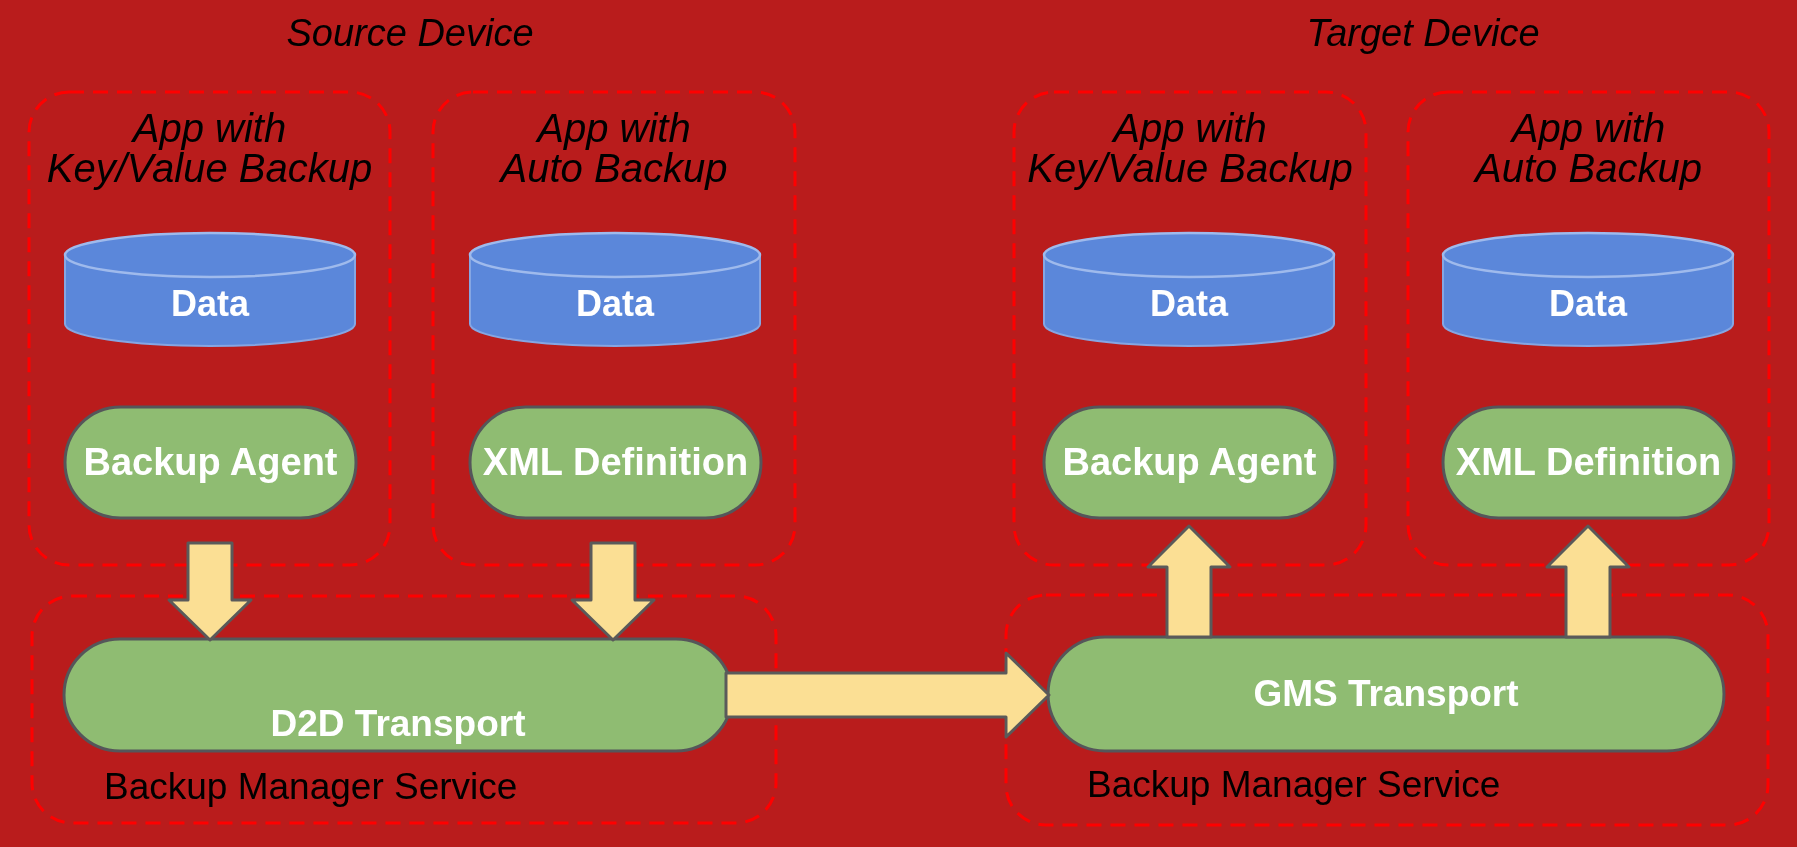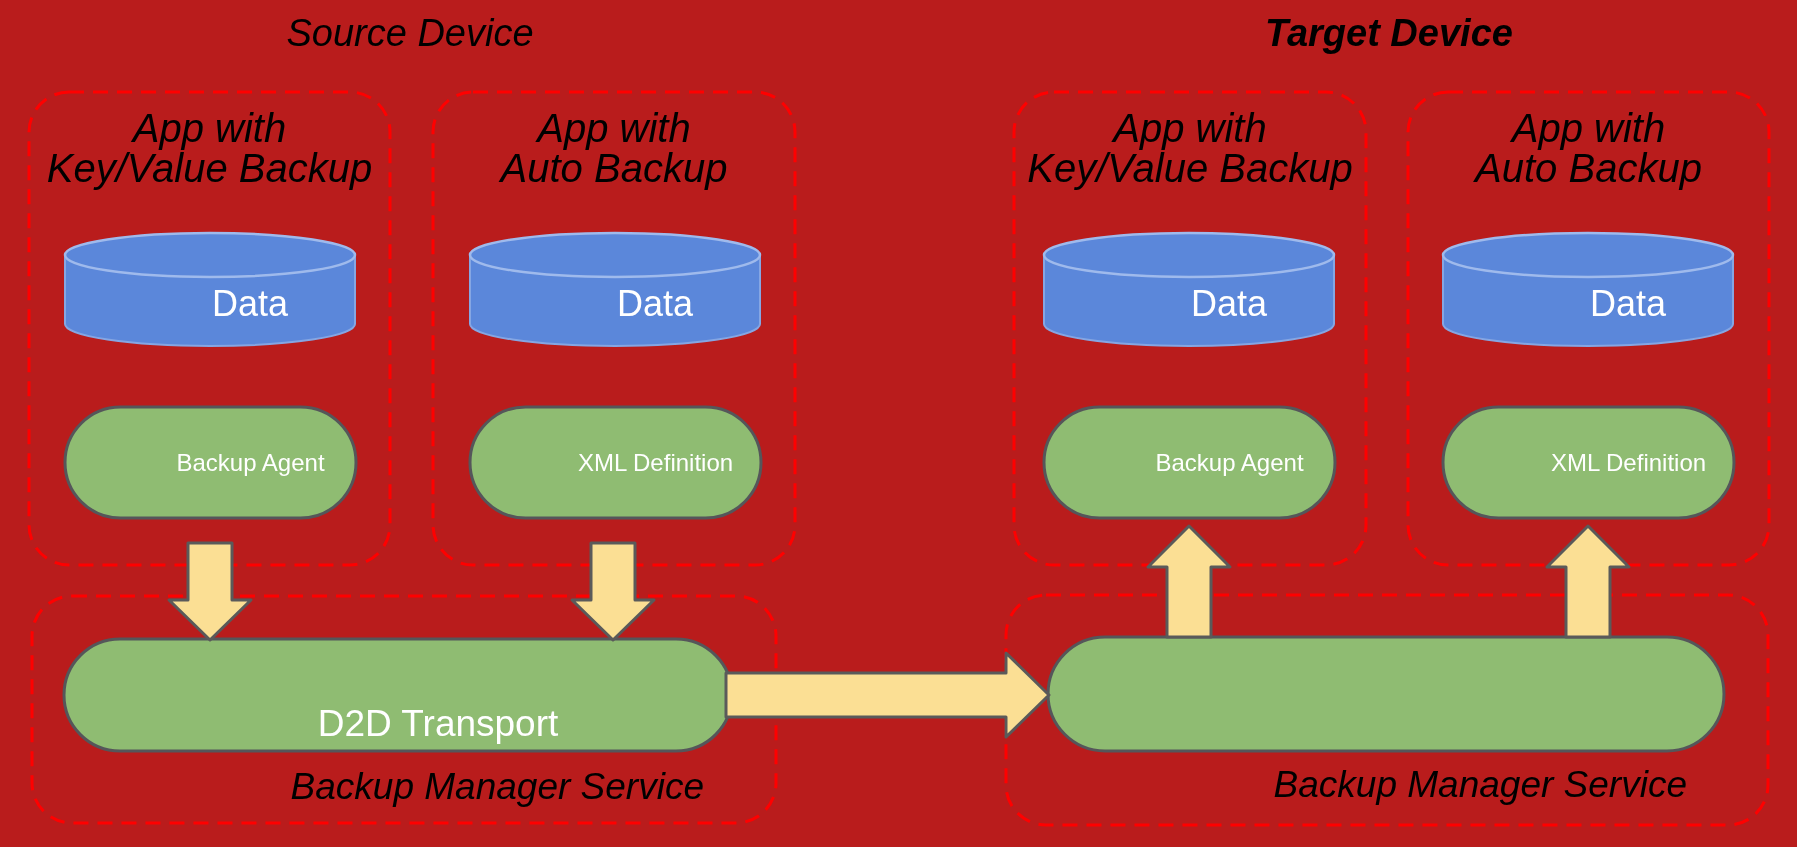--- a/index.html
+++ b/index.html
@@ -16,27 +16,27 @@
   .device-title {
     font-size: 38px; font-style: italic; text-align: center;
     width: 600px; top: 12px; line-height: 42px;
   }
   .app-label {
     font-size: 40px; font-style: italic; text-align: center;
     top: 108px; line-height: 40px;
   }
   .fill-label {
     display: flex; align-items: center; justify-content: center;
-    color: #ffffff; font-weight: normal; white-space: nowrap; padding-left: 40px;
+    color: #ffffff; font-weight: bold; white-space: nowrap;
   }
   .data-label { font-size: 36px; }
-  .pill-label { font-size: 24px; }
+  .pill-label { font-size: 38px; }
   .transport-label { font-size: 37px; }
   .manager-label {
-    font-size: 37px; font-style: italic; text-align: right;
+    font-size: 37px; text-align: left;
     width: 600px; line-height: 42px;
   }
 </style>
 </head>
 <body>
 
 <div class="canvas">
 
   <svg class="shapes" width="1797" height="847" viewBox="0 0 1797 847">
 
@@ -74,21 +74,21 @@
     <rect x="1048" y="637" width="676" height="114" rx="57" fill="#8fbc72" stroke="#55565a" stroke-width="3"></rect>
 
     <polygon points="188,543 232,543 232,600 251,600 210,640 169,600 188,600" fill="#fbdf94" stroke="#5a5a5a" stroke-width="3" stroke-linejoin="round"></polygon>
     <polygon points="591,543 635,543 635,600 654,600 613,640 572,600 591,600" fill="#fbdf94" stroke="#5a5a5a" stroke-width="3" stroke-linejoin="round"></polygon>
     <polygon points="726,673 1006,673 1006,653 1049,695 1006,737 1006,717 726,717" fill="#fbdf94" stroke="#5a5a5a" stroke-width="3" stroke-linejoin="round"></polygon>
     <polygon points="1189,526 1230,567 1211,567 1211,637 1167,637 1167,567 1148,567" fill="#fbdf94" stroke="#5a5a5a" stroke-width="3" stroke-linejoin="round"></polygon>
     <polygon points="1588,526 1629,567 1610,567 1610,637 1566,637 1566,567 1547,567" fill="#fbdf94" stroke="#5a5a5a" stroke-width="3" stroke-linejoin="round"></polygon>
   </svg>
 
   <div class="txt device-title" style="left:110px;">Source Device</div>
-  <div class="txt device-title" style="left:1089px;font-weight:bold;">Target Device</div>
+  <div class="txt device-title" style="left:1123px;">Target Device</div>
 
   <div class="txt app-label" style="left:29px; width:361px;">
     <div>App with</div>
     <div>Key/Value Backup</div>
   </div>
   <div class="txt app-label" style="left:433px; width:362px;">
     <div>App with</div>
     <div>Auto Backup</div>
   </div>
   <div class="txt app-label" style="left:1014px; width:352px;">
@@ -104,17 +104,18 @@
   <div class="txt fill-label data-label" style="left:470px; top:258px; width:290px; height:92px;">Data</div>
   <div class="txt fill-label data-label" style="left:1044px; top:258px; width:290px; height:92px;">Data</div>
   <div class="txt fill-label data-label" style="left:1443px; top:258px; width:290px; height:92px;">Data</div>
 
   <div class="txt fill-label pill-label" style="left:65px; top:407px; width:291px; height:111px;">Backup Agent</div>
   <div class="txt fill-label pill-label" style="left:470px; top:407px; width:291px; height:111px;">XML Definition</div>
   <div class="txt fill-label pill-label" style="left:1044px; top:407px; width:291px; height:111px;">Backup Agent</div>
   <div class="txt fill-label pill-label" style="left:1443px; top:407px; width:291px; height:111px;">XML Definition</div>
 
   <div class="txt fill-label transport-label" style="left:64px; top:668px; width:668px; height:112px;">D2D Transport</div>
+  <div class="txt fill-label transport-label" style="left:1048px; top:637px; width:676px; height:114px;">GMS Transport</div>
 
   <div class="txt manager-label" style="left:104px; top:766px;">Backup Manager Service</div>
   <div class="txt manager-label" style="left:1087px; top:764px;">Backup Manager Service</div>
 
 </div>
 
 </body></html>

